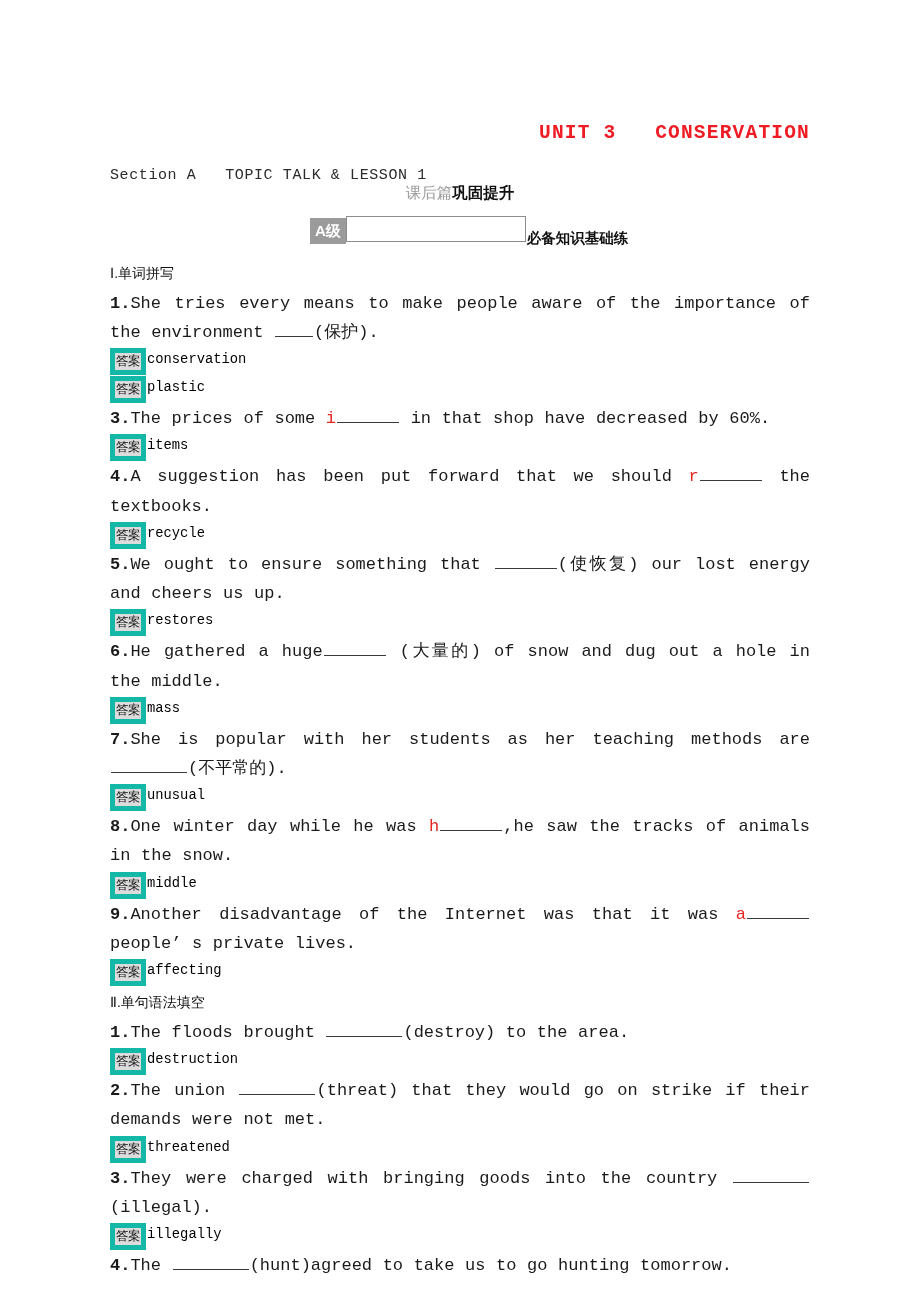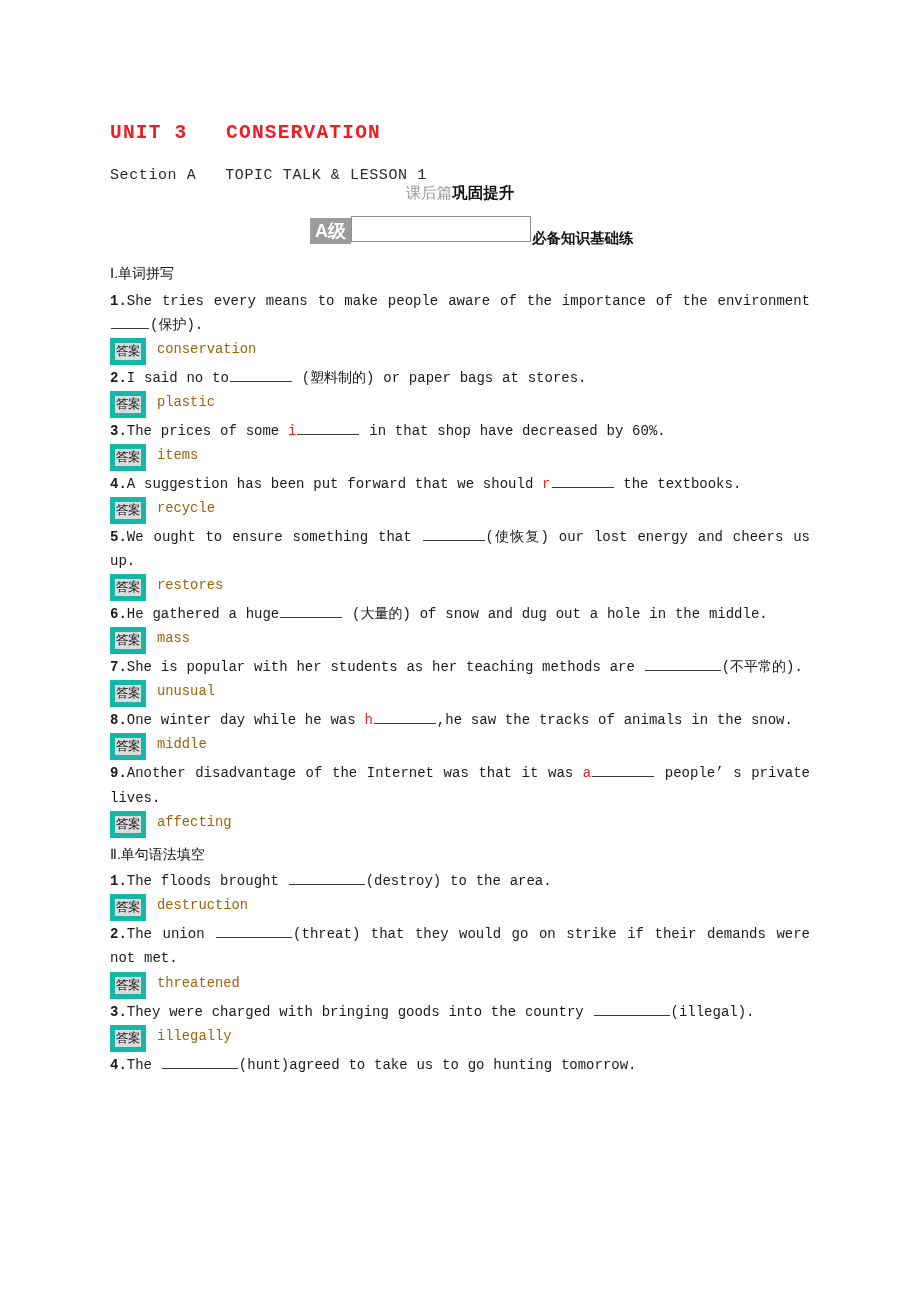--- a/index.html
+++ b/index.html
@@ -20,21 +20,21 @@
   .content {
     position: absolute;
     left: 110px;
     top: 0;
     width: 700px;
   }
 
   
   .unit-title {
     margin-top: 122px;
-    text-align: left;
+    text-align: right;
     color: #ef1c24;
     font-size: 19.5px;
     font-weight: bold;
     letter-spacing: 1.2px;
     line-height: 1.2;
     white-space: pre;
   }
   .section-line {
     margin-top: 22px;
     font-size: 15px;
@@ -66,21 +66,21 @@
     margin-left: 200px;
     display: flex;
     align-items: flex-end;
     height: 32px;
   }
   .level-badge {
     background: #9b9b9b;
     color: #ffffff;
     font-family: "Liberation Sans", sans-serif;
     font-weight: bold;
-    font-size: 18px;
+    font-size: 15px;
     line-height: 26px;
     height: 26px;
     padding: 0 5px 0 5px;
     letter-spacing: 0px;
     white-space: nowrap;
     align-self: center;
     box-sizing: border-box;
   }
   .level-box {
     width: 180px;
@@ -113,21 +113,21 @@
     color: #141414;
     margin: 6px 0 4px 0;
     line-height: 1.55;
     white-space: nowrap;
   }
   .q-line {
     text-align: justify;
     text-align-last: left;
     line-height: 1.72;
     margin: 0 0 1px 0;
-    font-size: 14px;
+    font-size: 17px;
     color: #1a1a1a;
     word-spacing: 0.4px;
   }
   .q-num {
     font-weight: bold;
   }
   .hint {
     color: #e8251f;
   }
   .blank {
@@ -153,22 +153,22 @@
     border: 5px solid #14b8a6;
     font-family: "Liberation Sans", sans-serif;
     font-size: 12.5px;
     color: #101010;
     line-height: 15px;
     padding: 1px 1px 1px 1px;
     letter-spacing: -0.5px;
     vertical-align: -2px;
   }
   .ans-text {
-    margin-left: 11px;
-    color: #a16207;
+    margin-left: 1px;
+    color: #000000;
   }
   .cn { font-family: "Liberation Sans", sans-serif; }
 </style>
 </head>
 <body>
 
 <div class="page">
   <div class="content">
 
     <div class="unit-title">UNIT 3   CONSERVATION</div>
@@ -182,21 +182,20 @@
     <div class="level-band">
       <span class="level-badge">A级</span>
       <span class="level-box"></span>
       <span class="level-caption">必备知识基础练</span>
     </div>
 
     <div class="body-area" id="body-area">
         <div class="roman-head cn">Ⅰ.单词拼写</div>
         <div class="q-line"><span class="q-num">1.</span><span class="">She tries every means to make people aware of the importance of the environment </span><span class="blank w-tail"></span><span class="">(保护).</span></div>
         <div class="ans-line"><span class="ans-badge">答案</span><span class="ans-text">conservation</span></div>
-        <div class="q-line"><span class="q-num">2.</span><span class="">I said no to</span><span class="blank w-med"></span><span class=""> (塑料制的) or paper bags at stores.</span></div>
         <div class="ans-line"><span class="ans-badge">答案</span><span class="ans-text">plastic</span></div>
         <div class="q-line"><span class="q-num">3.</span><span class="">The prices of some </span><span class="hint">i</span><span class="blank w-med"></span><span class=""> in that shop have decreased by 60%.</span></div>
         <div class="ans-line"><span class="ans-badge">答案</span><span class="ans-text">items</span></div>
         <div class="q-line"><span class="q-num">4.</span><span class="">A suggestion has been put forward that we should </span><span class="hint">r</span><span class="blank w-med"></span><span class=""> the textbooks.</span></div>
         <div class="ans-line"><span class="ans-badge">答案</span><span class="ans-text">recycle</span></div>
         <div class="q-line"><span class="q-num">5.</span><span class="">We ought to ensure something that </span><span class="blank w-med"></span><span class="">(使恢复) our lost energy and cheers us up.</span></div>
         <div class="ans-line"><span class="ans-badge">答案</span><span class="ans-text">restores</span></div>
         <div class="q-line"><span class="q-num">6.</span><span class="">He gathered a huge</span><span class="blank w-med"></span><span class=""> (大量的) of snow and dug out a hole in the middle.</span></div>
         <div class="ans-line"><span class="ans-badge">答案</span><span class="ans-text">mass</span></div>
         <div class="q-line"><span class="q-num">7.</span><span class="">She is popular with her students as her teaching methods are </span><span class="blank w-long"></span><span class="">(不平常的).</span></div>

